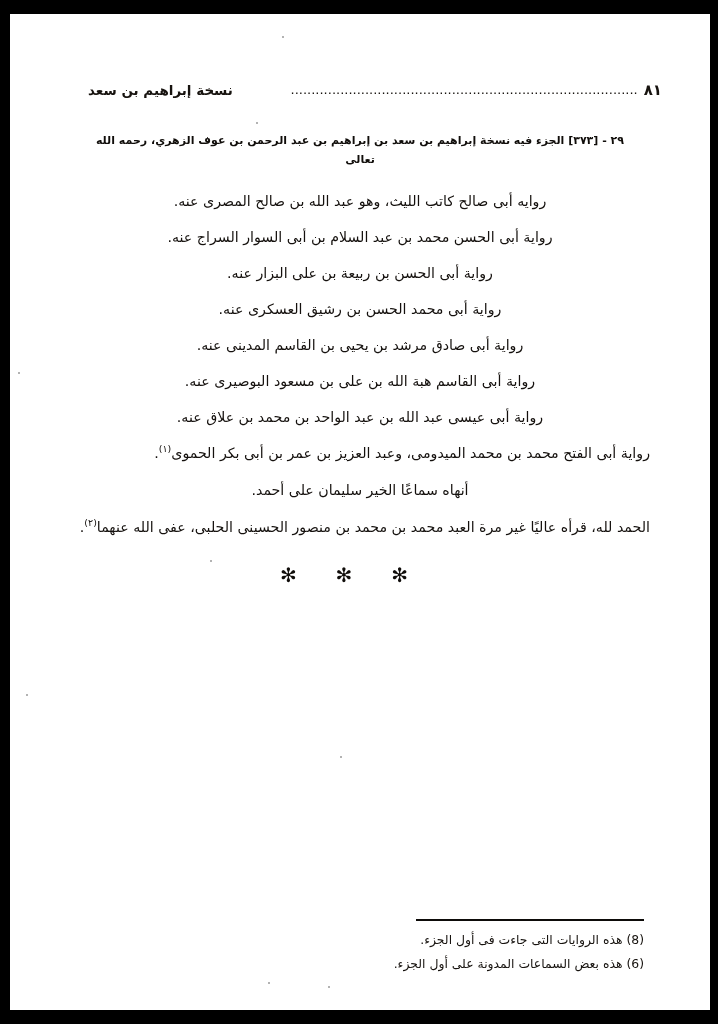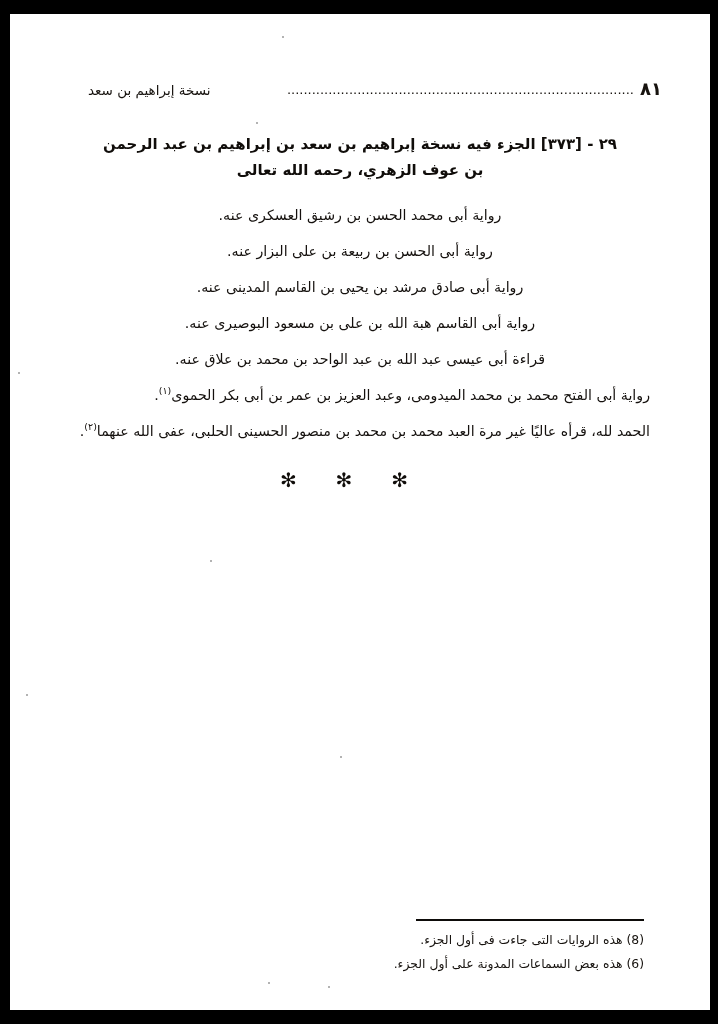--- a/index.html
+++ b/index.html
@@ -42,56 +42,56 @@
     left: 78px;
     height: 24px;
     display: flex;
     flex-direction: row;
     align-items: baseline;
     gap: 6px;
   }
   .header-title {
     font-family: "DejaVu Sans", "Liberation Sans", sans-serif;
     font-size: 13.5px;
-    font-weight: normal;
+    font-weight: bold;
     color: #17130f;
     white-space: nowrap;
     letter-spacing: 0px;
     margin-top: 36px;
   }
   .header-dots {
     flex: 1 1 auto;
     overflow: hidden;
     white-space: nowrap;
     font-size: 13px;
     color: #17130f;
     line-height: 1;
     position: relative;
     top: -1px;
   }
   .header-page {
     font-family: "DejaVu Sans", "Liberation Sans", sans-serif;
-    font-size: 18px;
+    font-size: 15px;
     font-weight: bold;
     color: #17130f;
     white-space: nowrap;
   }
 
   
   .body-column {
     position: absolute;
     top: 118px;
     right: 60px;
     left: 60px;
   }
 
   .section-title {
     text-align: center;
     font-family: "DejaVu Sans", "Liberation Sans", sans-serif;
-    font-size: 15px;
+    font-size: 11px;
     font-weight: bold;
     color: #100d0a;
     line-height: 1.72;
     margin: 0 24px 20px 24px;
   }
 
   .isnad-list {
     margin: 0;
     padding: 0;
     list-style: none;
@@ -182,29 +182,32 @@
       <span class="header-page">٨١</span>
       <span class="header-dots">....................................................................................</span>
       <span class="header-title">نسخة إبراهيم بن سعد</span>
     </div>
 
     <div class="body-column">
 
       <h1 class="section-title">٢٩ - [٣٧٣] الجزء فيه نسخة إبراهيم بن سعد بن إبراهيم بن عبد الرحمن بن عوف الزهري، رحمه الله تعالى</h1>
 
       <ul class="isnad-list">
+        <li class="isnad-line">روايه أبى صالح كاتب الليث، وهو عبد الله بن صالح المصرى عنه.</li>
+        <li class="isnad-line">رواية أبى الحسن محمد بن عبد السلام بن أبى السوار السراج عنه.</li>
+        <li class="isnad-line">رواية أبى الحسن بن ربيعة بن على البزار عنه.</li>
         <li class="isnad-line">رواية أبى محمد الحسن بن رشيق العسكرى عنه.</li>
-        <li class="isnad-line">رواية أبى الحسن بن ربيعة بن على البزار عنه.</li>
         <li class="isnad-line">رواية أبى صادق مرشد بن يحيى بن القاسم المدينى عنه.</li>
         <li class="isnad-line">رواية أبى القاسم هبة الله بن على بن مسعود البوصيرى عنه.</li>
-        <li class="isnad-line">قراءة أبى عيسى عبد الله بن عبد الواحد بن محمد بن علاق عنه.</li>
+        <li class="isnad-line">رواية أبى عيسى عبد الله بن عبد الواحد بن محمد بن علاق عنه.</li>
       </ul>
 
       <p class="para justified"><span>رواية أبى الفتح محمد بن محمد الميدومى، وعبد العزيز بن عمر بن أبى بكر الحموى</span><sup class="fn-ref">(١)</sup><span>.</span></p>
 
+      <p class="para centered">أنهاه سماعًا الخير سليمان على أحمد.</p>
 
 
 
       <p class="para justified"><span>الحمد لله، قرأه عاليًا غير مرة العبد محمد بن محمد بن منصور الحسينى الحلبى، عفى الله عنهما</span><sup class="fn-ref">(٢)</sup><span>.</span></p>
 
       <div class="asterisk-divider">✻ ✻ ✻</div>
     </div>
 
     <div class="footnotes">
       <div class="footnote-rule"></div>

